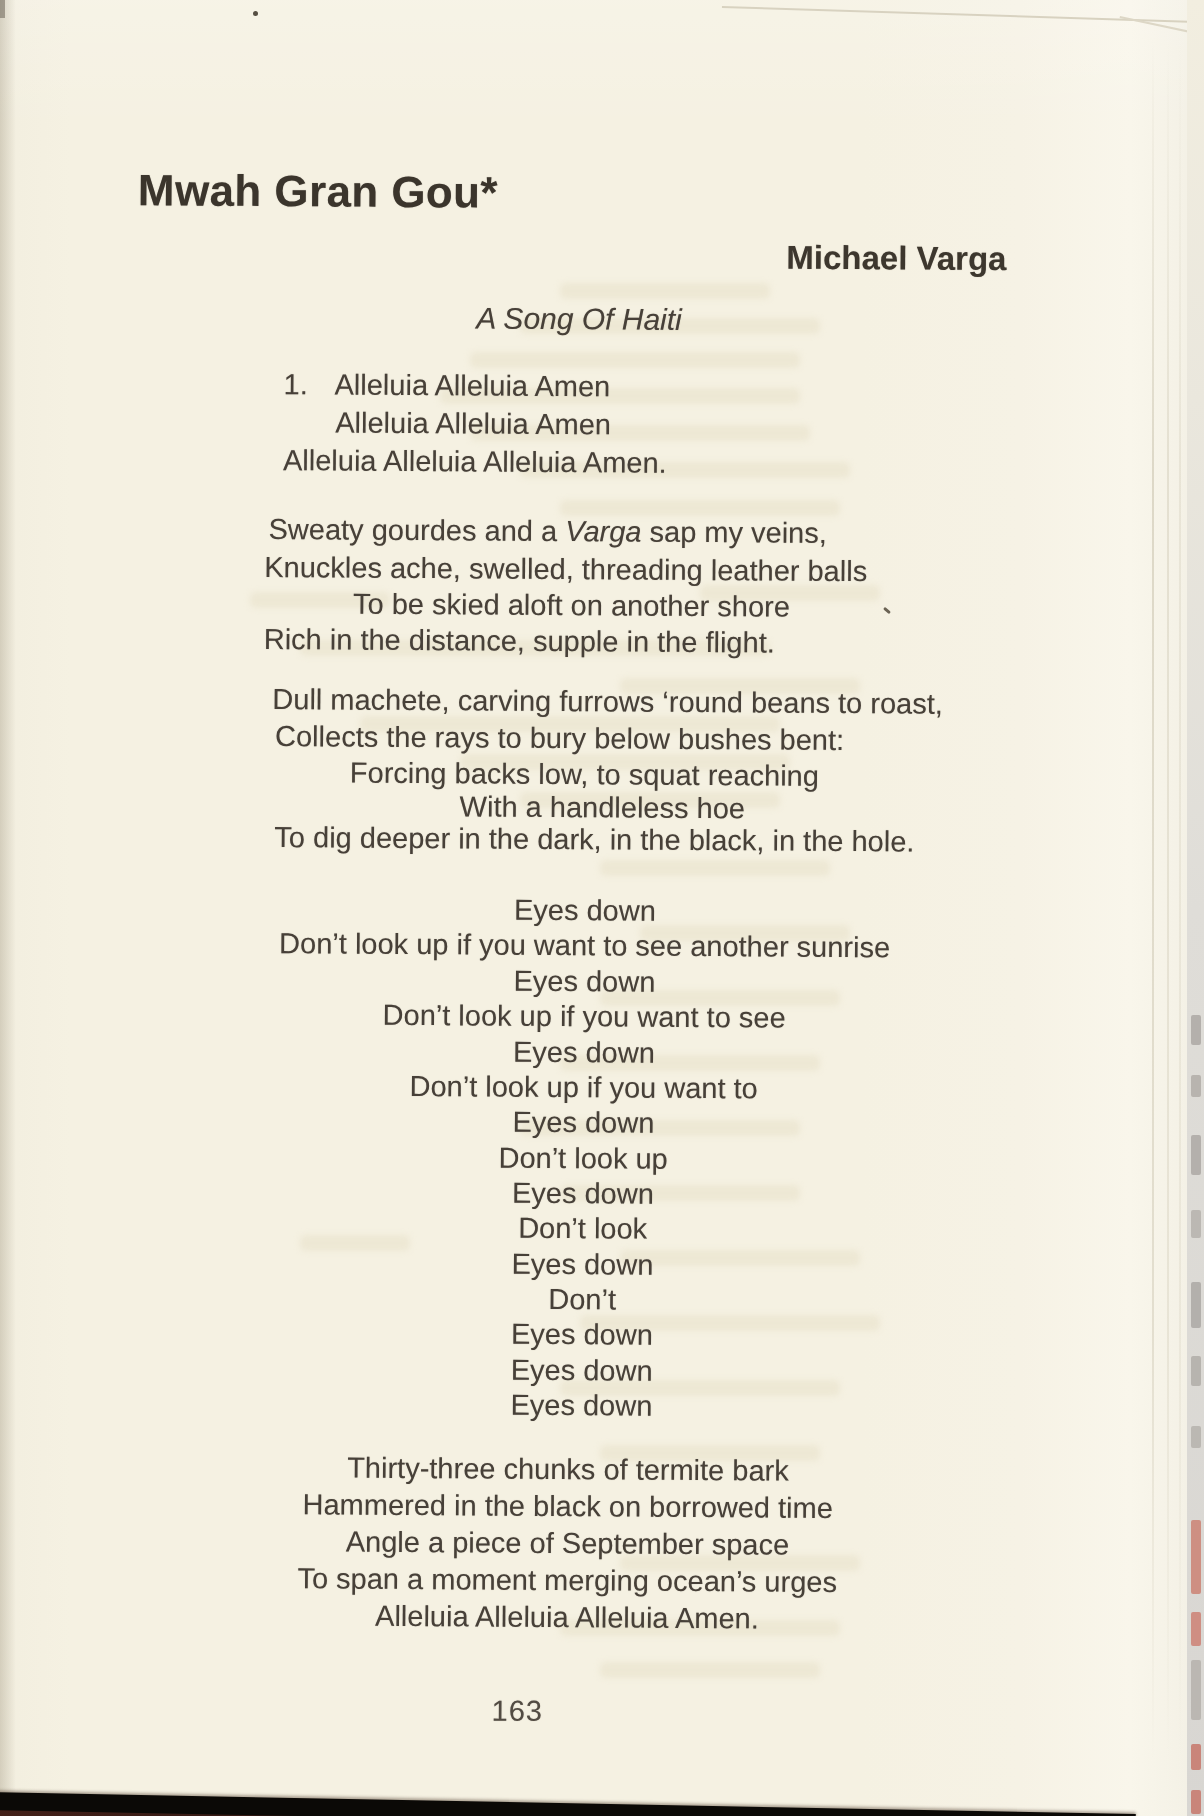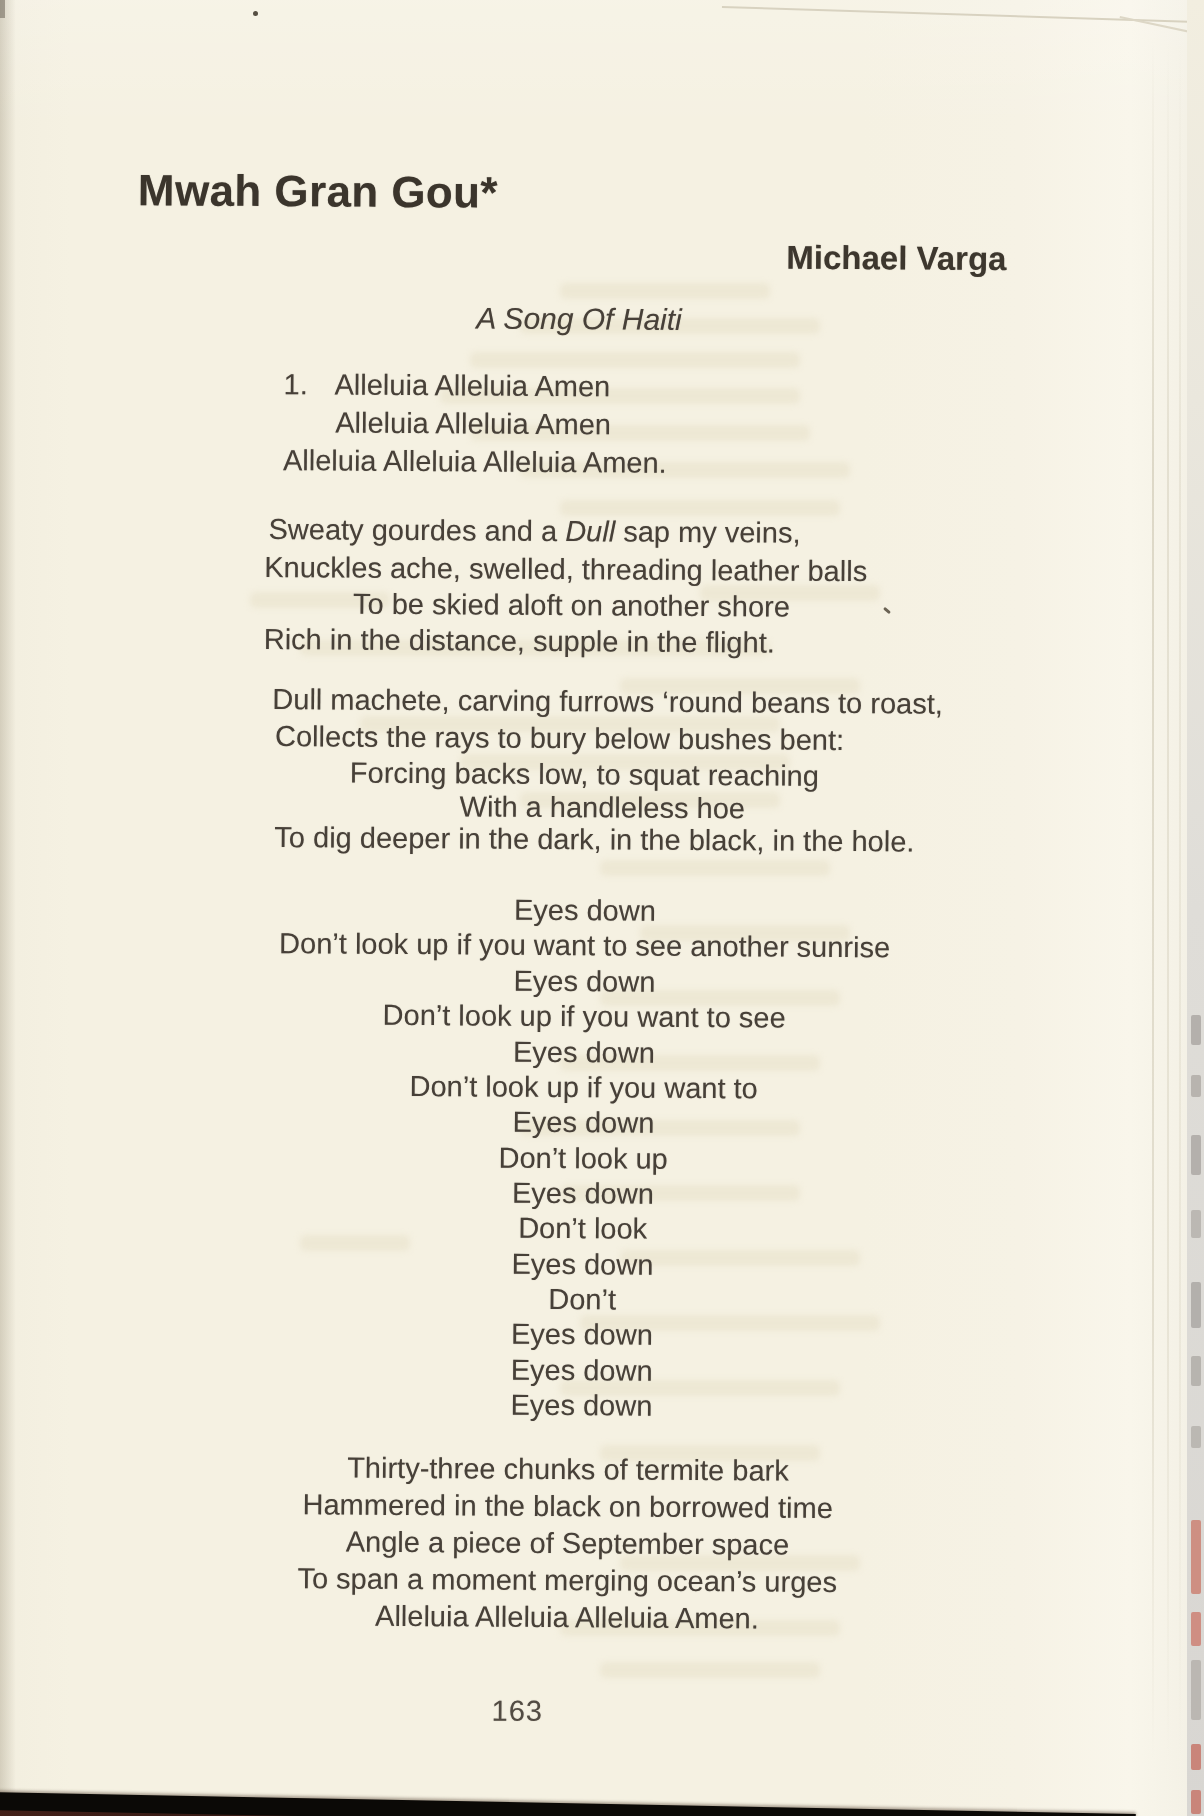--- a/index.html
+++ b/index.html
@@ -74,21 +74,21 @@
     <div class="title" style="left:138px;top:166px;">Mwah Gran Gou*</div>
 
     <div class="author" style="right:197px;top:235px;">Michael Varga</div>
 
     <div class="line cline subtitle" style="left:0;top:299px;width:1160px;">A Song Of Haiti</div>
 
     <div class="line" style="left:285px;top:366px;"><span class="stanza-number">1.</span><span>Alleluia Alleluia Amen</span></div>
     <div class="line" style="left:337px;top:404px;">Alleluia Alleluia Amen</div>
     <div class="line" style="left:285px;top:442px;">Alleluia Alleluia Alleluia Amen.</div>
 
-    <div class="line" style="left:271px;top:511px;"><span>Sweaty gourdes and a </span><span class="italic">Dull</span><span> sap my veins,</span></div>
+    <div class="line" style="left:271px;top:511px;"><span>Sweaty gourdes and a </span><span class="italic">Varga</span><span> sap my veins,</span></div>
     <div class="line" style="left:267px;top:549px;">Knuckles ache, swelled, threading leather balls</div>
     <div class="line" style="left:356px;top:585px;">To be skied aloft on another shore</div>
     <div class="line" style="left:267px;top:621px;">Rich in the distance, supple in the flight.</div>
 
     <div class="line" style="left:276px;top:681px;">Dull machete, carving furrows ‘round beans to roast,</div>
     <div class="line" style="left:279px;top:718px;">Collects the rays to bury below bushes bent:</div>
     <div class="line" style="left:354px;top:754px;">Forcing backs low, to squat reaching</div>
     <div class="line" style="left:464px;top:787px;">With a handleless hoe</div>
     <div class="line" style="left:279px;top:819px;">To dig deeper in the dark, in the black, in the hole.</div>
 

